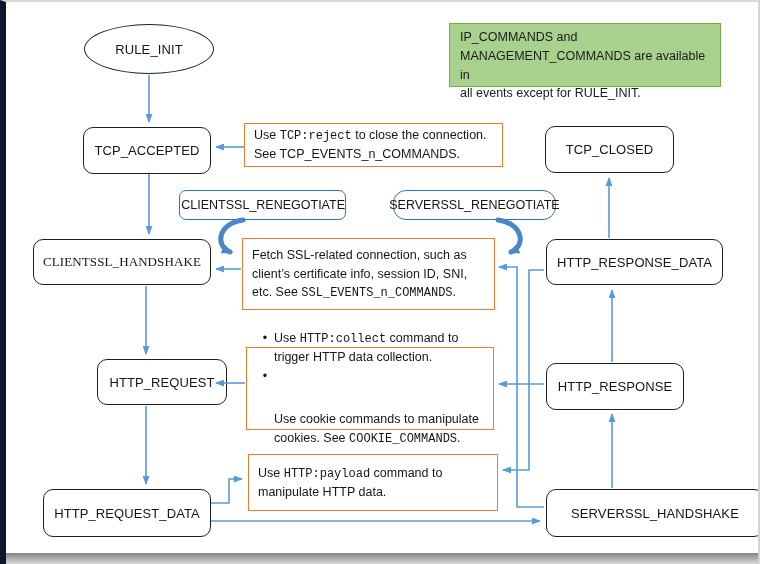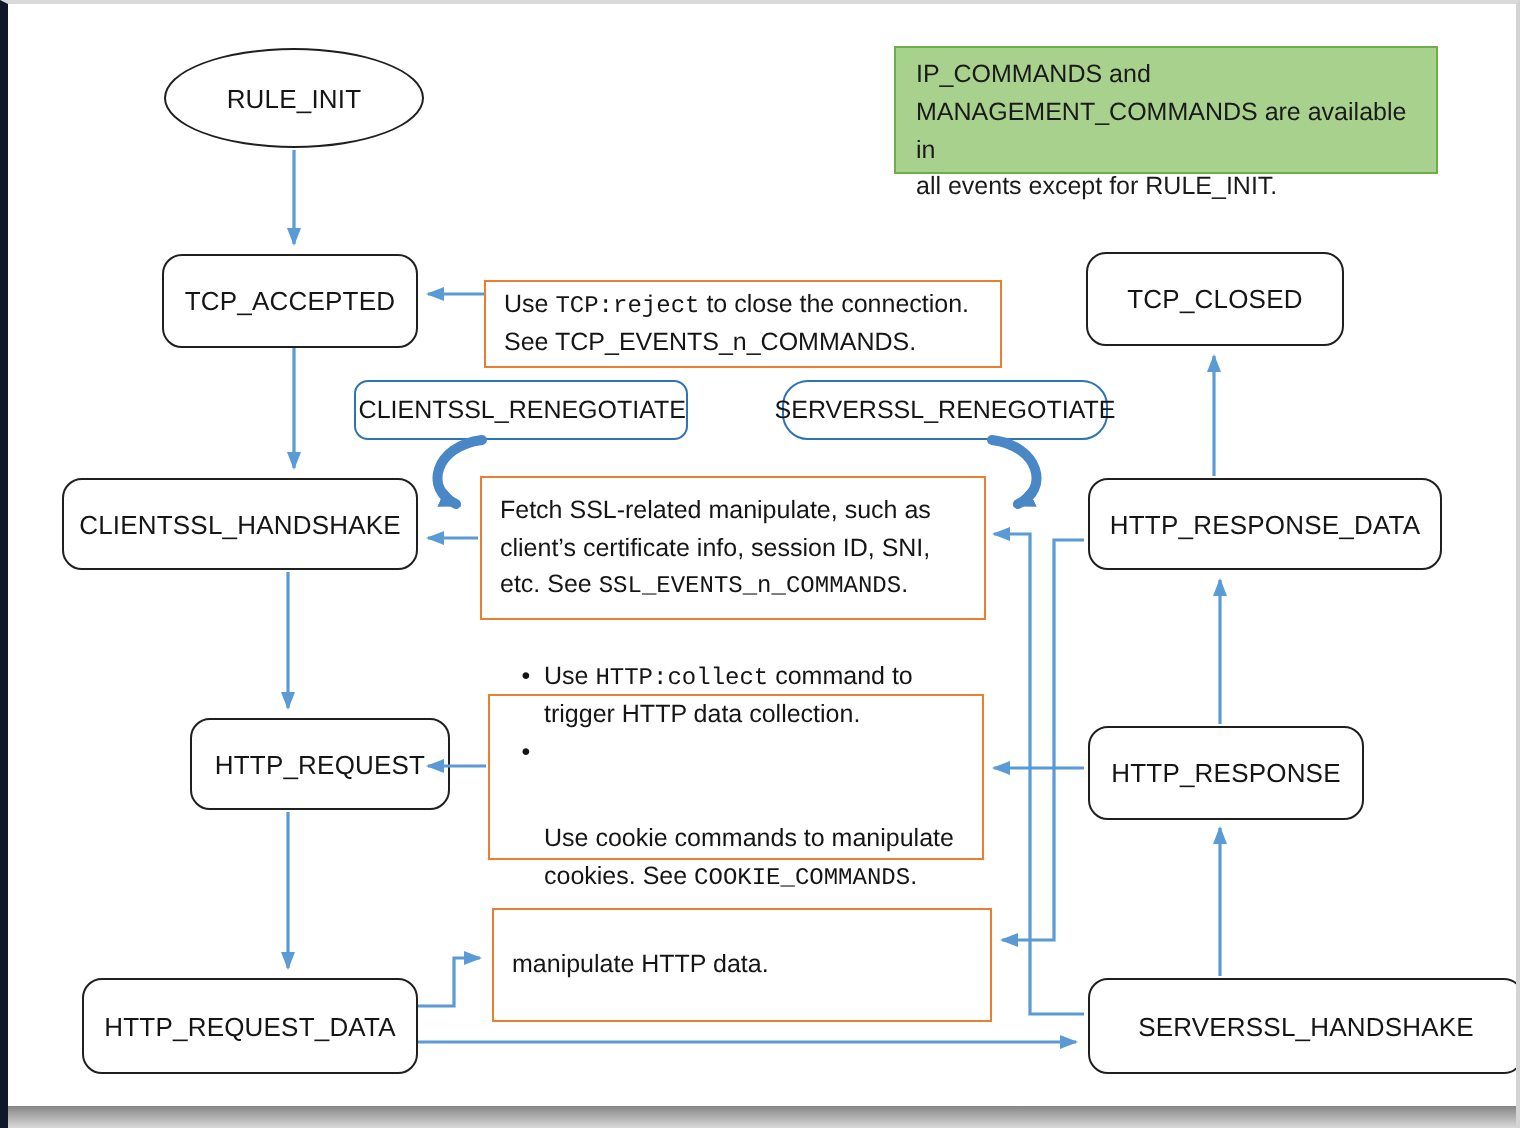--- a/index.html
+++ b/index.html
@@ -1,19 +1,19 @@
 <!DOCTYPE html>
 <html><head>
 <meta charset="utf-8">
 <style>
   html,body { margin:0; padding:0; background:#ffffff; }
   .frame {
     position:relative; width:760px; height:564px; box-sizing:border-box;
     background:#ffffff; overflow:hidden;
-    border-top:2px solid #d9d9d9; border-left:4px solid #0f172a; border-right:2px solid #d4d4d4;
+    border-top:2px solid #d9d9d9; border-left:6px solid #0f172a; border-right:2px solid #d4d4d4;
     font-family:"Liberation Sans", sans-serif;
   }
   .bottom-shadow {
     position:absolute; left:0; right:0; bottom:0; height:11px;
     background:linear-gradient(to bottom,#858585,#d9d9d9);
   }
   .node {
     position:absolute; box-sizing:border-box; background:#fff;
     border:1.4px solid #1f1f1f; border-radius:10px;
     display:flex; align-items:center; justify-content:center;
@@ -81,21 +81,21 @@
   </svg>
 
   <div class="node ellipse" style="left:78px; top:22px; width:130px; height:50px;">
     <span>RULE_INIT</span>
   </div>
 
   <div class="node" style="left:77px; top:125px; width:128px; height:47px;">
     <span>TCP_ACCEPTED</span>
   </div>
 
-  <div class="node" style="left:27px; top:237px; width:178px; height:46px;">
+  <div class="node" style="left:27px; top:237px; width:178px; height:46px;font-family:Liberation Serif, serif;">
     <span>CLIENTSSL_HANDSHAKE</span>
   </div>
 
   <div class="node" style="left:75px; top:357px; width:130px; height:46px;margin-left:16px;">
     <span>HTTP_REQUEST</span>
   </div>
 
   <div class="node" style="left:37px; top:487px; width:168px; height:48px;">
     <span>HTTP_REQUEST_DATA</span>
   </div>
@@ -123,27 +123,27 @@
   <div class="blue-node" style="left:387px; top:188px; width:163px; height:30px;border-radius:13px;">
     <span>SERVERSSL_RENEGOTIATE</span>
   </div>
 
   <div class="green-note" style="left:443px; top:21px; width:272px; height:64px;">
     <div class="ln">IP_COMMANDS and</div>
     <div class="ln">MANAGEMENT_COMMANDS are available in</div>
     <div class="ln">all events except for RULE_INIT.</div>
   </div>
 
-  <div class="note" style="left:238px; top:138px; width:259px; height:44px;">
+  <div class="note" style="left:238px; top:121px; width:259px; height:44px;">
     <div class="ln"><span>Use </span><span class="mono">TCP:reject</span><span> to close the connection.</span></div>
     <div class="ln">See TCP_EVENTS_n_COMMANDS.</div>
   </div>
 
   <div class="note" style="left:236px; top:236px; width:253px; height:72px;">
-    <div class="ln">Fetch SSL-related manipulate, such as</div>
+    <div class="ln">Fetch SSL-related connection, such as</div>
     <div class="ln">client’s certificate info, session ID, SNI,</div>
     <div class="ln"><span>etc. See </span><span class="mono">SSL_EVENTS_n_COMMANDS</span><span>.</span></div>
   </div>
 
   <div class="note" style="left:240px; top:345px; width:248px; height:83px;">
     <div class="bullet-row">
       <span class="bullet-glyph">•</span>
       <span>
         <span class="ln" style="display:block;"><span>Use </span><span class="mono">HTTP:collect</span><span> command to</span></span>
         <span class="ln" style="display:block;">trigger HTTP data collection.</span>
@@ -152,17 +152,18 @@
     <div class="bullet-row">
       <span class="bullet-glyph">•</span>
       <span>
         <span class="ln" style="display:block;margin-top:43px;">Use cookie commands to manipulate</span>
         <span class="ln" style="display:block;"><span>cookies. See </span><span class="mono">COOKIE_COMMANDS</span><span>.</span></span>
       </span>
     </div>
   </div>
 
   <div class="note" style="left:242px; top:452px; width:250px; height:57px;">
+    <div class="ln"><span>Use </span><span class="mono">HTTP:payload</span><span> command to</span></div>
     <div class="ln">manipulate HTTP data.</div>
   </div>
 
   <div class="bottom-shadow"></div>
 </div>
 
 </body></html>

